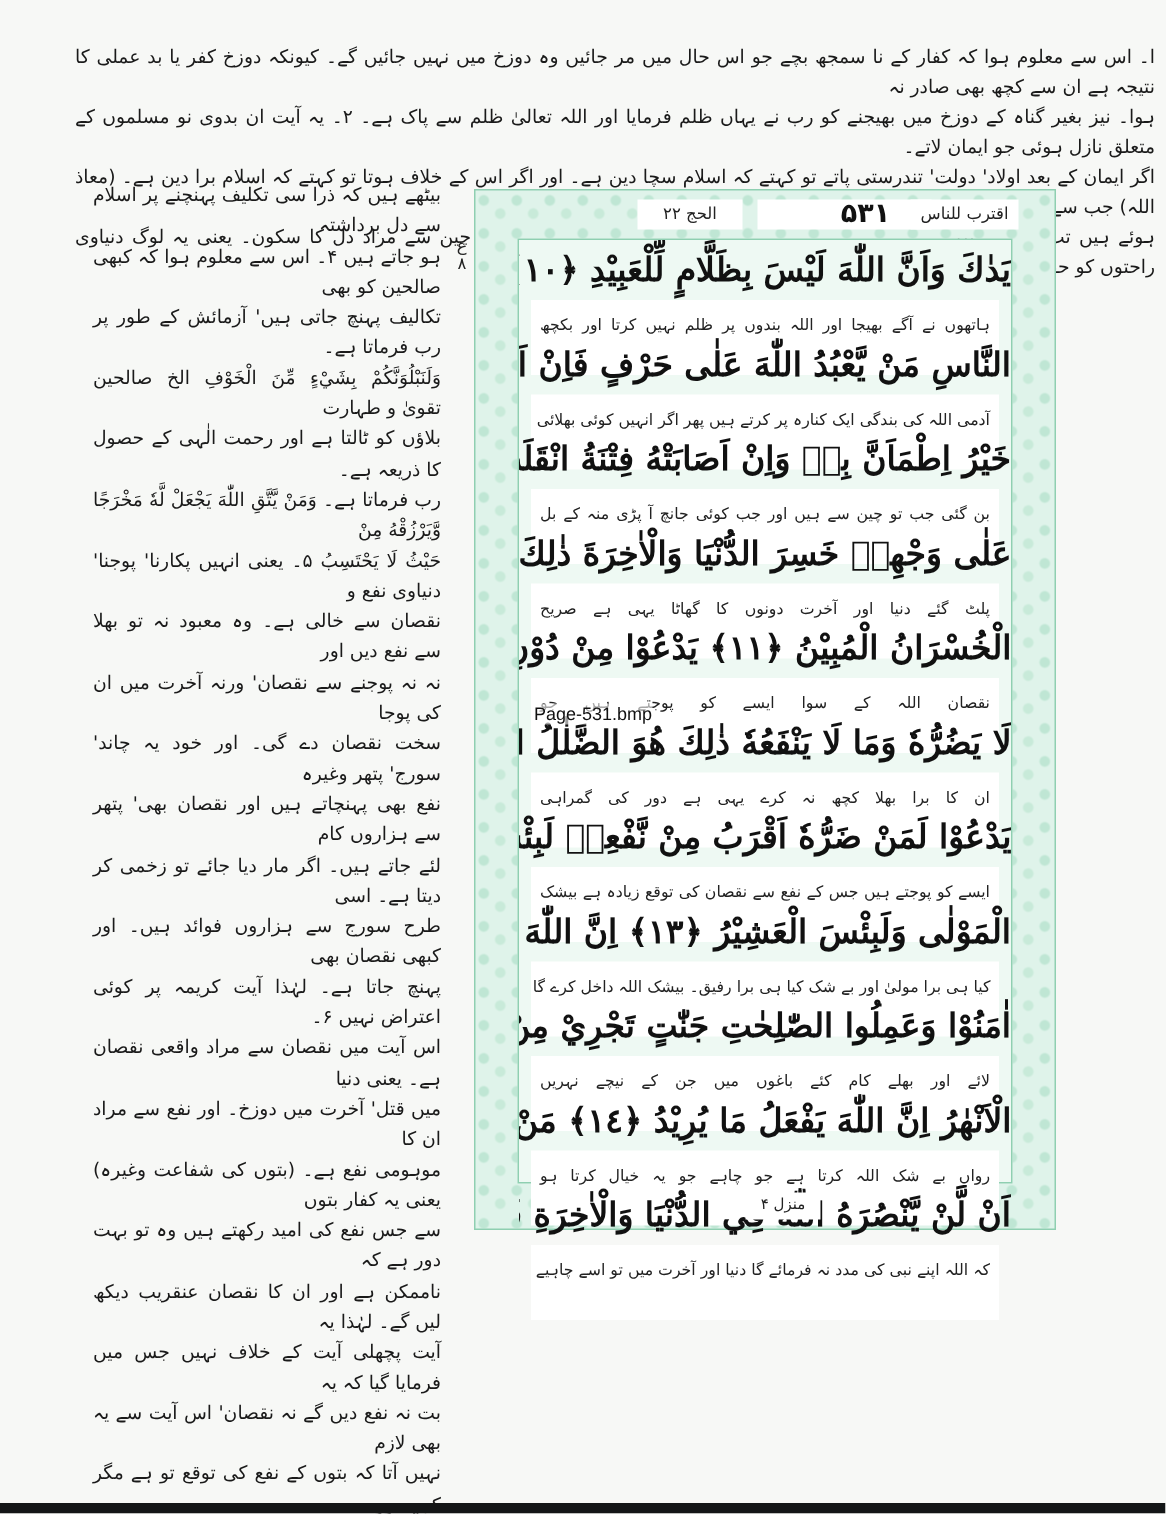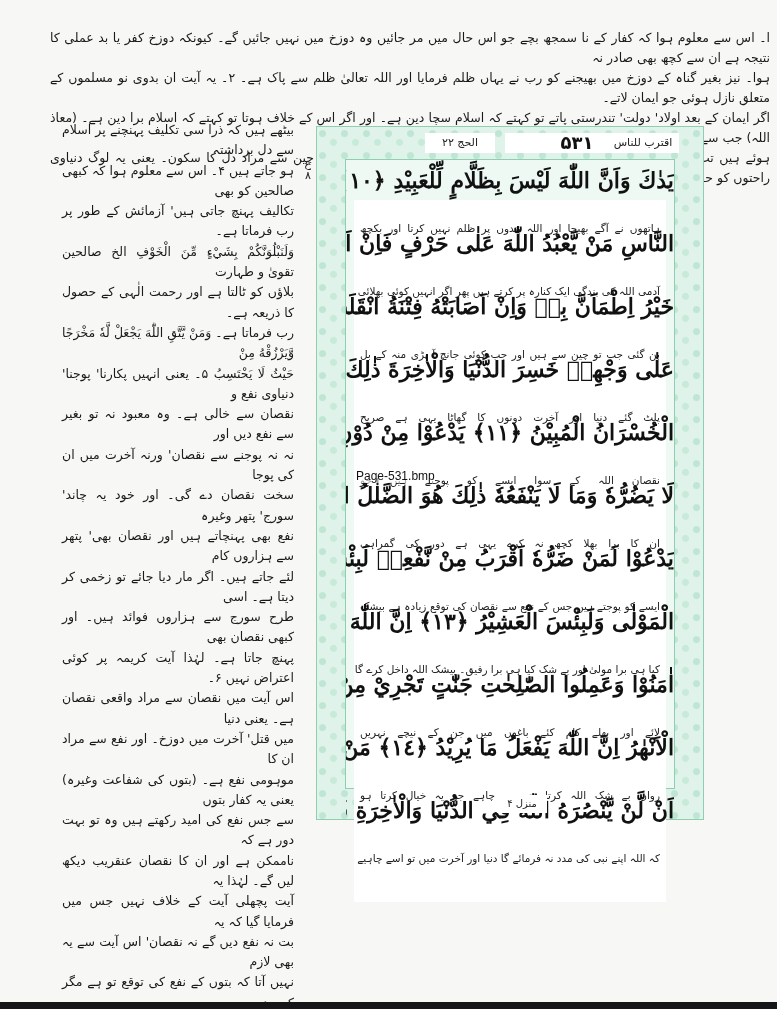--- a/index.html
+++ b/index.html
@@ -47,21 +47,21 @@
   }
   .verse-block { height: 63px; position: relative; }
   .arabic {
     height: 40px; direction: rtl; text-align: center;
     font-family: "DejaVu Serif", serif; font-size: 22px; line-height: 40px;
     color: #111; white-space: nowrap; overflow: hidden; font-weight: bold;
   }
   .trans {
     margin: 0 8px; height: 36px; background: #fff;
     direction: rtl; text-align: justify; text-align-last: justify;
-    font-size: 10.5px; line-height: 20px; color: #222; padding: 18px 6px;
+    font-size: 10.5px; line-height: 20px; color: #222; padding: 7px 6px;
     white-space: nowrap; overflow: hidden;
   }
   .manzil {
     position: absolute; left: 180px; top: 668px; width: 50px; height: 18px;
     background: #fff; font-size: 10px; line-height: 18px; text-align: center; direction: rtl; color: #222;
   }
   .file-label {
     position: absolute; left: 356px; top: 469px;
     font-family: "Liberation Sans", sans-serif; font-size: 12px; font-weight: normal;
     color: #111; background: rgba(255,255,255,0.6);
@@ -81,21 +81,21 @@
 </div>
 
 <div class="commentary">
   <p>بیٹھے ہیں کہ ذرا سی تکلیف پہنچنے پر اسلام سے دل برداشتہ</p>
   <p>ہو جاتے ہیں ۴۔ اس سے معلوم ہوا کہ کبھی صالحین کو بھی</p>
   <p>تکالیف پہنچ جاتی ہیں' آزمائش کے طور پر رب فرماتا ہے۔</p>
   <p>وَلَنَبْلُوَنَّكُمْ بِشَيْءٍ مِّنَ الْخَوْفِ الخ  صالحین تقویٰ و طہارت</p>
   <p>بلاؤں کو ٹالتا ہے اور رحمت الٰہی کے حصول کا ذریعہ ہے۔</p>
   <p>رب فرماتا ہے۔ وَمَنْ يَّتَّقِ اللّٰهَ يَجْعَلْ لَّهٗ مَخْرَجًا وَّيَرْزُقْهُ مِنْ</p>
   <p>حَيْثُ لَا يَحْتَسِبُ ۵۔ یعنی انہیں پکارنا' پوجنا' دنیاوی نفع و</p>
-  <p>نقصان سے خالی ہے۔ وہ معبود نہ تو بغیر سے نفع دیں اور</p>
+  <p>نقصان سے خالی ہے۔ وہ معبود نہ تو بھلا سے نفع دیں اور</p>
   <p>نہ نہ پوجنے سے نقصان' ورنہ آخرت میں ان کی پوجا</p>
   <p>سخت نقصان دے گی۔ اور خود یہ چاند' سورج' پتھر وغیرہ</p>
   <p>نفع بھی پہنچاتے ہیں اور نقصان بھی' پتھر سے ہزاروں کام</p>
   <p>لئے جاتے ہیں۔ اگر مار دیا جائے تو زخمی کر دیتا ہے۔ اسی</p>
   <p>طرح سورج سے ہزاروں فوائد ہیں۔ اور کبھی نقصان بھی</p>
   <p>پہنچ جاتا ہے۔ لہٰذا آیت کریمہ پر کوئی اعتراض نہیں ۶۔</p>
   <p>اس آیت میں نقصان سے مراد واقعی نقصان ہے۔ یعنی دنیا</p>
   <p>میں قتل' آخرت میں دوزخ۔ اور نفع سے مراد ان کا</p>
   <p>موہومی نفع ہے۔ (بتوں کی شفاعت وغیرہ) یعنی یہ کفار بتوں</p>
   <p>سے جس نفع کی امید رکھتے ہیں وہ تو بہت دور ہے کہ</p>

